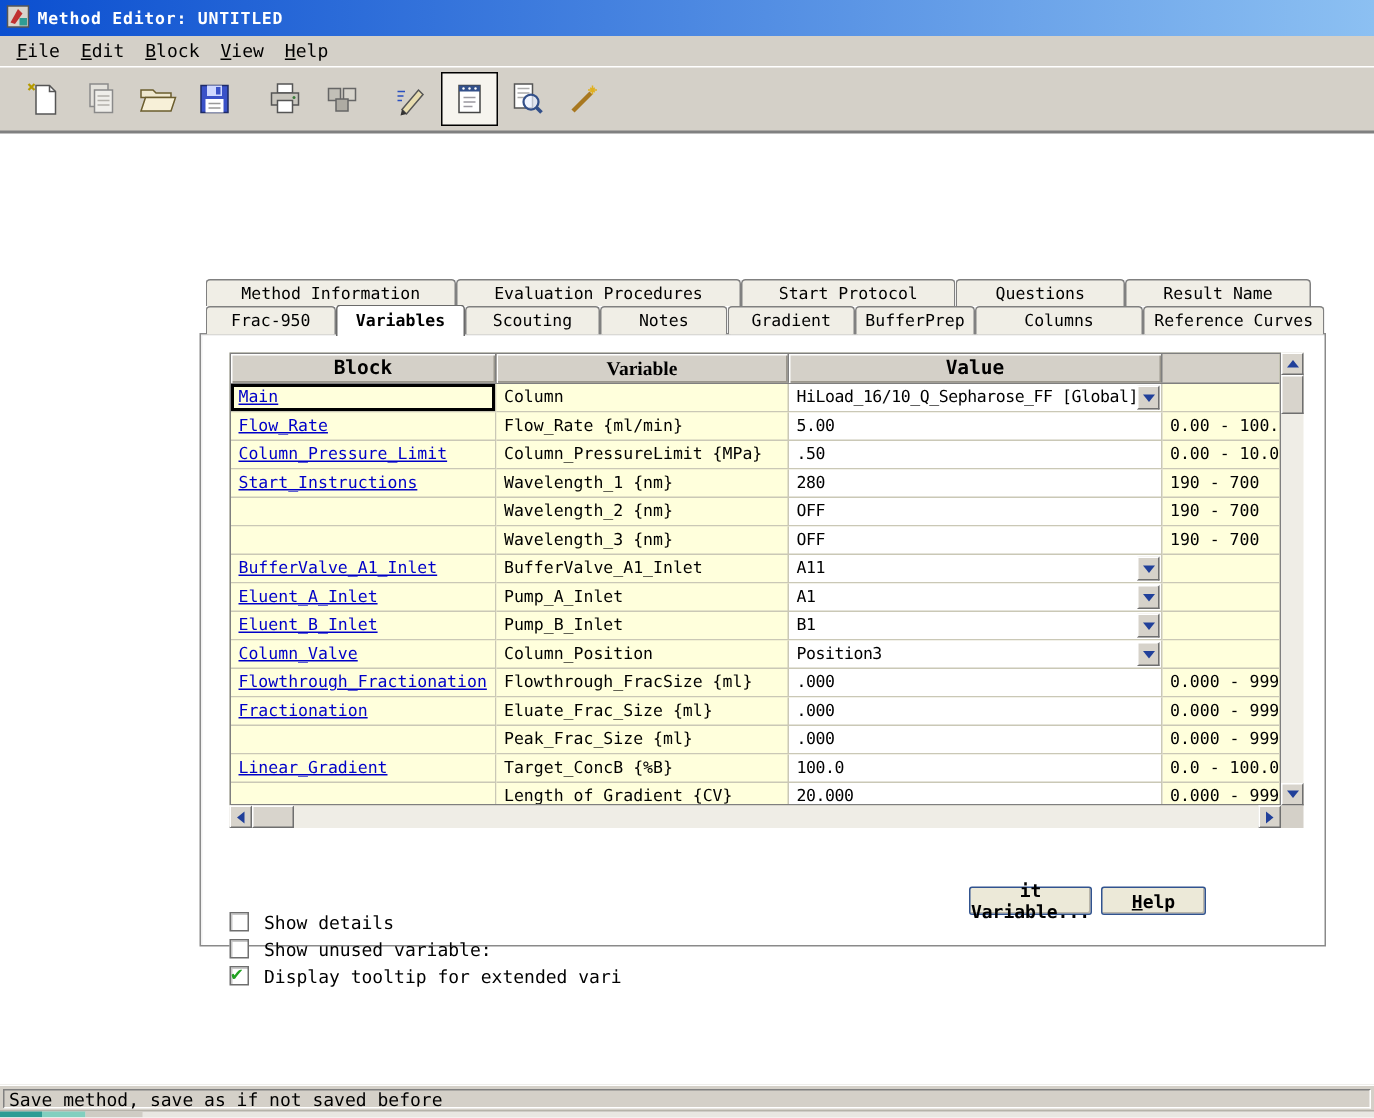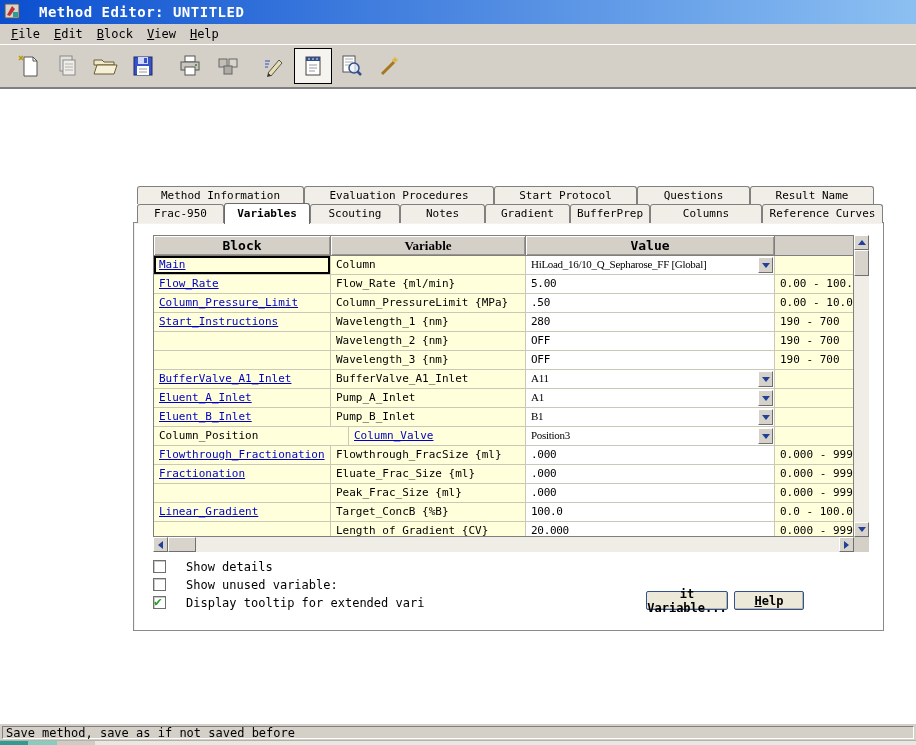--- a/index.html
+++ b/index.html
@@ -5,21 +5,21 @@
   * { margin:0; padding:0; box-sizing:border-box; }
   html,body { width:916px; height:745px; }
   body { font-family:"DejaVu Sans Mono", monospace; font-size:12px; color:#000; }
 
   .screen { position:relative; width:916px; height:745px; background:#D4D0C8; overflow:hidden; }
 
   
   .titlebar { position:absolute; left:0; top:0; width:916px; height:24px;
     background:linear-gradient(to right,#0b4fd0,#8cc0f2);
     display:flex; align-items:center; padding-left:4px; }
-  .titlebar .ttl { color:#fff; font-weight:bold; font-size:14px; margin-left:19px; letter-spacing:0.5px; }
+  .titlebar .ttl { color:#fff; font-weight:bold; font-size:11px; margin-left:5px; letter-spacing:0.5px; }
 
   
   .menubar { position:absolute; left:0; top:24px; width:916px; height:20px;
     display:flex; align-items:center; padding-left:4px; }
   .menu-item { display:inline-block; padding:1px 7px; cursor:default; }
   .accel::first-letter { text-decoration:underline; }
 
   
   .toolbar { position:absolute; left:0; top:44px; width:916px; height:44px;
     display:flex; align-items:center; padding-left:10px;
@@ -55,21 +55,21 @@
     border-right:1px solid #7f7f7f; overflow:hidden; white-space:nowrap; }
   .th:last-child { border-right:none;margin-top:20px; }
   .c1 { width:177px; } .c2 { width:195px;font-family:Liberation Serif, serif; } .c3 { width:249px; } .c4 { flex:1; }
   .trow { display:flex; height:19px; }
   .cell { border-right:1px solid #cac8b6; border-bottom:1px solid #cac8b6;
     font-size:11px; line-height:17px; white-space:nowrap; overflow:hidden; padding:0 5px; }
   .c-block { width:177px; background:#FFFFDC; }
   .c-block.focus { box-shadow:inset 0 0 0 2px #000; }
   .c-var { width:195px; background:#FFFFDC; }
   .c-val { width:249px; background:#fff; position:relative; letter-spacing:-0.3px; }
-  .c-val.has-dd { padding-right:18px;font-family:Liberation Serif, serif; }
+  .c-val.has-dd { padding-right:18px; }
   .c-range { flex:1; background:#FFFFDC; border-right:none; }
   .blk { color:#0000C8; text-decoration:underline; cursor:pointer; }
   .dd { position:absolute; right:1px; top:1px; bottom:1px; width:15px; background:#D6D2CA;
     border:1px solid; border-color:#fff #6f6f6f #6f6f6f #fff;
     display:flex; align-items:center; justify-content:center; cursor:pointer; }
 
   
   .tri { width:0; height:0; }
   .tri.up    { border-left:4px solid transparent; border-right:4px solid transparent; border-bottom:5px solid #21409A; }
   .tri.down  { border-left:4px solid transparent; border-right:4px solid transparent; border-top:5px solid #21409A; }
@@ -82,21 +82,21 @@
     background:#EFEDE6; display:flex; flex-direction:column; }
   .vscroll .thumb { height:26px; width:15px; }
   .vscroll .track { flex:1; }
   .hscroll { position:absolute; left:0; bottom:0; right:15px; height:15px;
     background:#EFEDE6; display:flex; }
   .hscroll .thumb { width:28px; height:15px; }
   .hscroll .track { flex:1; }
   .sb-corner { position:absolute; right:0; bottom:0; width:15px; height:15px; background:#D4D0C8; }
 
   
-  .opt { position:absolute; left:19px; display:flex; align-items:center; gap:20px; height:15px; }
+  .opt { position:absolute; left:19px; display:flex; align-items:center; gap:10px; height:15px;margin-top:48px; }
   .cb { width:13px; height:13px; background:#fff; border:1px solid #6f6f6f;
     box-shadow:inset 1px 1px 0 #c8c8c8; position:relative; cursor:pointer; }
   .cb .chk { position:absolute; left:0px; top:-3px; color:#21A121; font-size:13px; font-weight:bold; }
   .opt-label { font-size:12px; }
   .btn { position:absolute; height:19px; background:#ECE9D8; border:1px solid #31538f;
     border-radius:2px; display:flex; align-items:center; justify-content:center;
     box-shadow:inset -1px -1px 0 #b9b5a8; cursor:pointer; }
   .btn span { display:block; width:100%; text-align:center; font-size:12px;font-weight:bold; }
   .btn-edit { left:512px; top:368px; width:82px; }
   .btn-help { left:600px; top:368px; width:70px; }
@@ -306,22 +306,22 @@
             </div>
             <div class="trow">
               <div class="cell c-block"><span class="blk">Eluent_B_Inlet</span></div>
               <div class="cell c-var">Pump_B_Inlet</div>
               <div class="cell c-val has-dd"><span>B1</span><span class="dd">
                     <span class="tri down"></span>
                   </span></div>
               <div class="cell c-range"></div>
             </div>
             <div class="trow">
+              <div class="cell c-block"><span class="blk">Column_Valve</span></div>
               <div class="cell c-var">Column_Position</div>
-              <div class="cell c-block"><span class="blk">Column_Valve</span></div>
               <div class="cell c-val has-dd"><span>Position3</span><span class="dd">
                     <span class="tri down"></span>
                   </span></div>
               <div class="cell c-range"></div>
             </div>
             <div class="trow">
               <div class="cell c-block"><span class="blk">Flowthrough_Fractionation</span></div>
               <div class="cell c-var">Flowthrough_FracSize {ml}</div>
               <div class="cell c-val">.000</div>
               <div class="cell c-range">0.000 - 99999.00</div>

